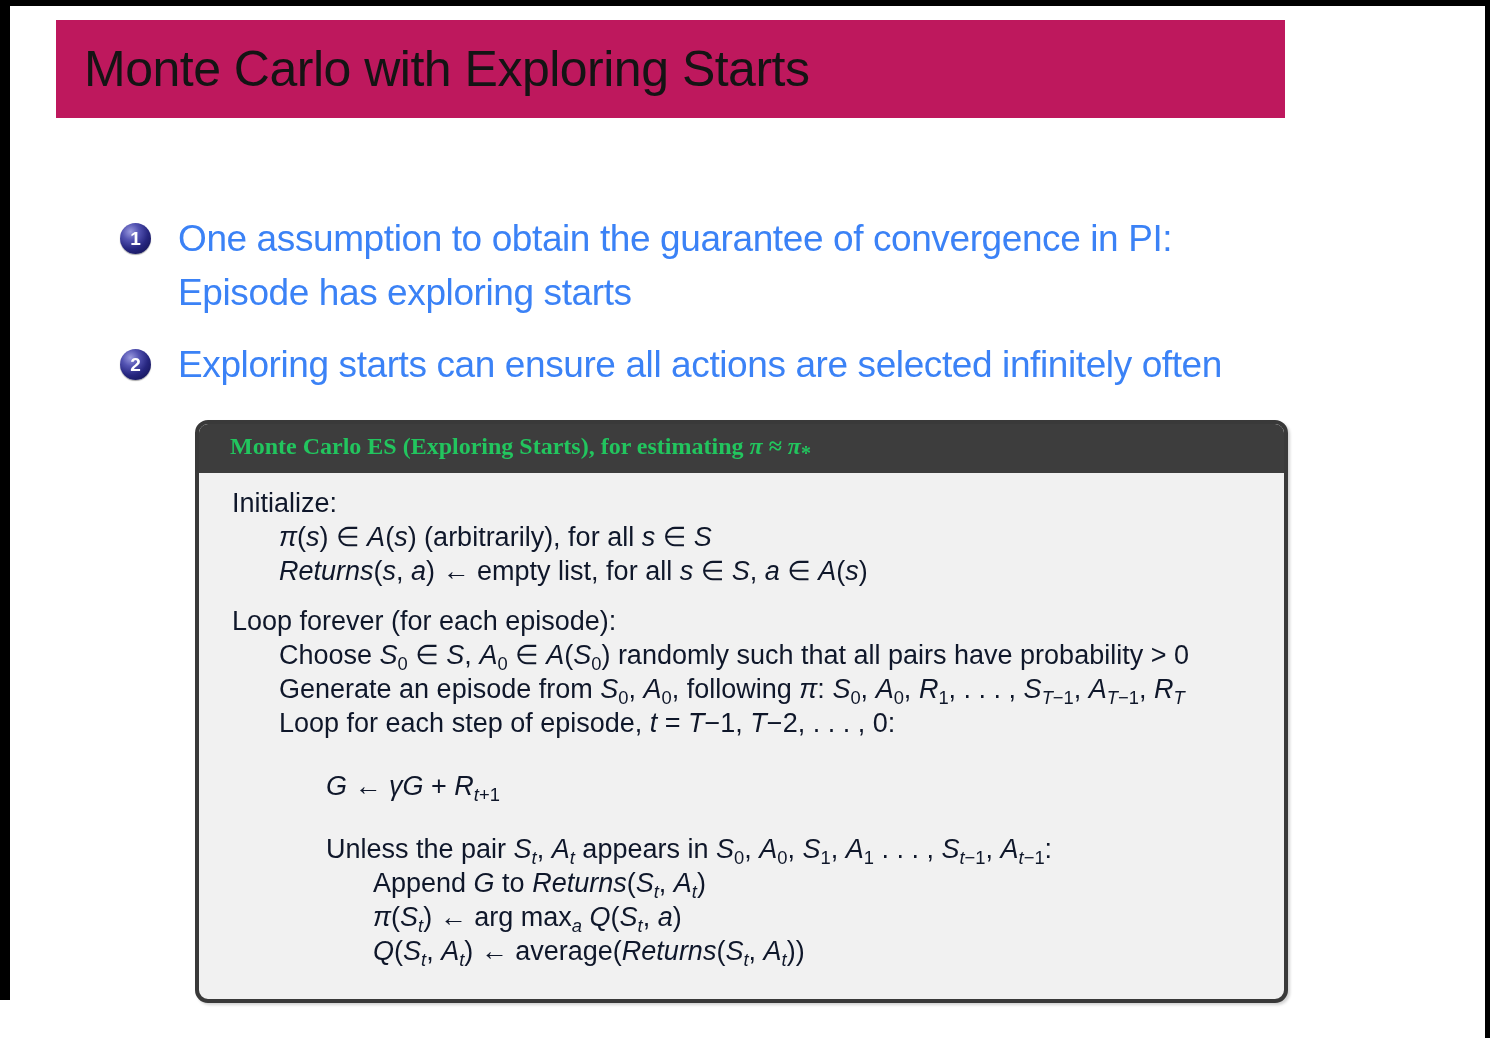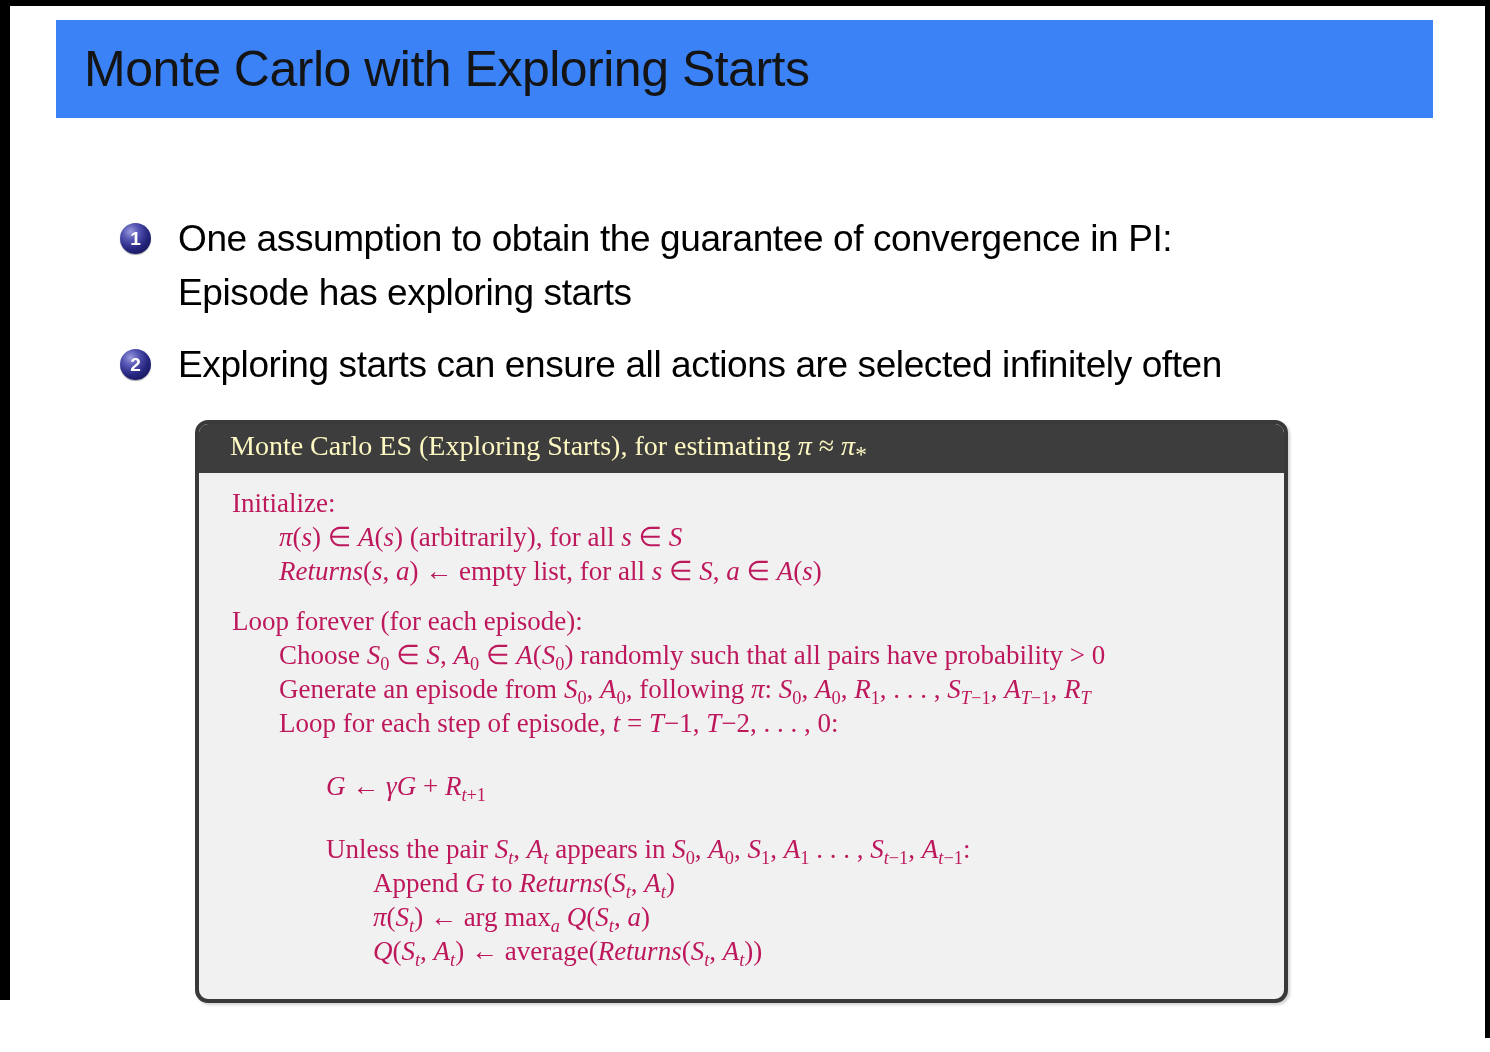--- a/index.html
+++ b/index.html
@@ -10,68 +10,68 @@
     overflow:hidden;
     font-family:"Liberation Sans","DejaVu Sans",sans-serif;
   }
   
   .frame-top{position:absolute;left:0;top:0;width:1490px;height:6px;background:#000;}
   .frame-left{position:absolute;left:0;top:0;width:10px;height:1000px;background:#000;}
   .frame-right{position:absolute;left:1485px;top:0;width:5px;height:1038px;background:#000;}
 
   
   .title-bar{
-    position:absolute;left:56px;top:20px;width:1377px;height:98px;
-    background:#3b82f6;
+    position:absolute;left:56px;top:20px;width:1229px;height:98px;
+    background:#be185d;
     display:flex;align-items:center;
   }
   .title-bar .title-text{
     padding-left:28px;
     font-size:50px;letter-spacing:-0.5px;color:#141414;
     white-space:nowrap;
   }
 
   
   .bullets{position:absolute;left:120px;top:212px;width:1300px;}
   .bullet-item{display:flex;margin-bottom:18px;}
   .ball{
     flex:0 0 31px;width:31px;height:31px;border-radius:50%;
     margin-top:11px;margin-right:27px;
     background:radial-gradient(circle at 34% 28%, #9a9ade 0%, #5353b2 28%, #26267f 58%, #0d0d45 100%);
     display:flex;align-items:center;justify-content:center;
     box-shadow:0 1px 1px rgba(0,0,0,0.35);
   }
   .ball span{color:#ffffff;font-size:19px;font-weight:bold;line-height:1;}
-  .bullet-text{font-size:37px;line-height:54px;letter-spacing:-0.4px;color:#000000;}
+  .bullet-text{font-size:37px;line-height:54px;letter-spacing:-0.4px;color:#3b82f6;}
 
   
   .alg-block{
     position:absolute;left:195px;top:420px;width:1093px;height:583px;
     box-sizing:border-box;
     background:#f1f1f1;
     border:4px solid #393939;
     border-radius:13px;
     box-shadow:2px 2px 3px rgba(0,0,0,0.18);
     overflow:hidden;
   }
   .alg-header{
     height:49px;background:#3d3d3d;
     display:flex;align-items:center;
     padding-left:31px;
     border-radius:8px 8px 0 0;
   }
   .alg-header .alg-title{
-    color:#fef9c3;font-weight:normal;font-size:28px;
+    color:#22c55e;font-weight:bold;font-size:24px;
     font-family:"Liberation Serif","DejaVu Serif","DejaVu Sans",serif;
     white-space:nowrap;
   }
   .alg-body{
     padding:13px 18px 0 33px;
-    font-family:Liberation Serif, serif;
-    font-size:27px;line-height:34px;color:#be185d;
+    font-family:Liberation Sans, sans-serif;
+    font-size:27px;line-height:34px;color:#0f172a;
   }
   .alg-line{white-space:nowrap;}
   .alg-line.ind1{padding-left:47px;}
   .alg-line.ind2{padding-left:94px;margin-top:29px;}
   .alg-line.ind3{padding-left:141px;}
   .alg-line.gap{margin-top:16px;}
   .alg-body sub{font-size:68%;line-height:0;}
 </style>
 </head>
 <body>

